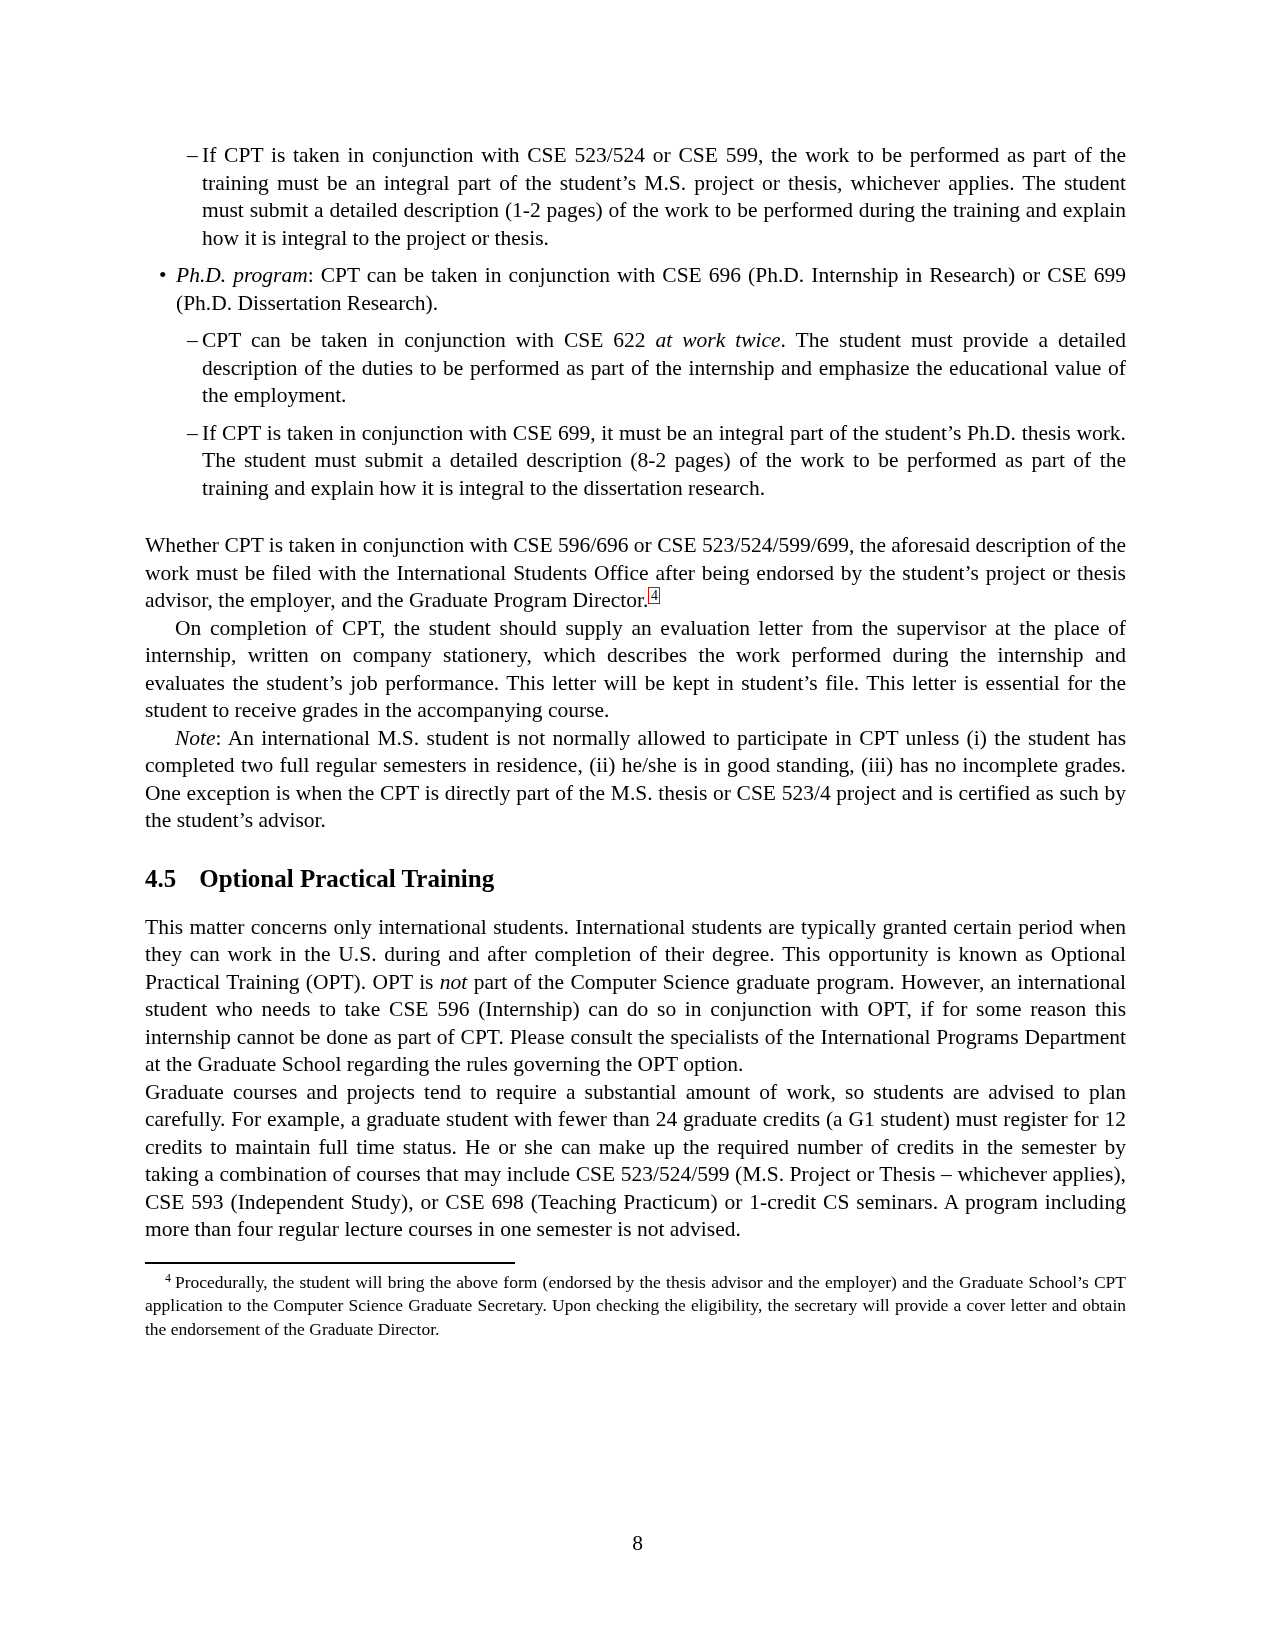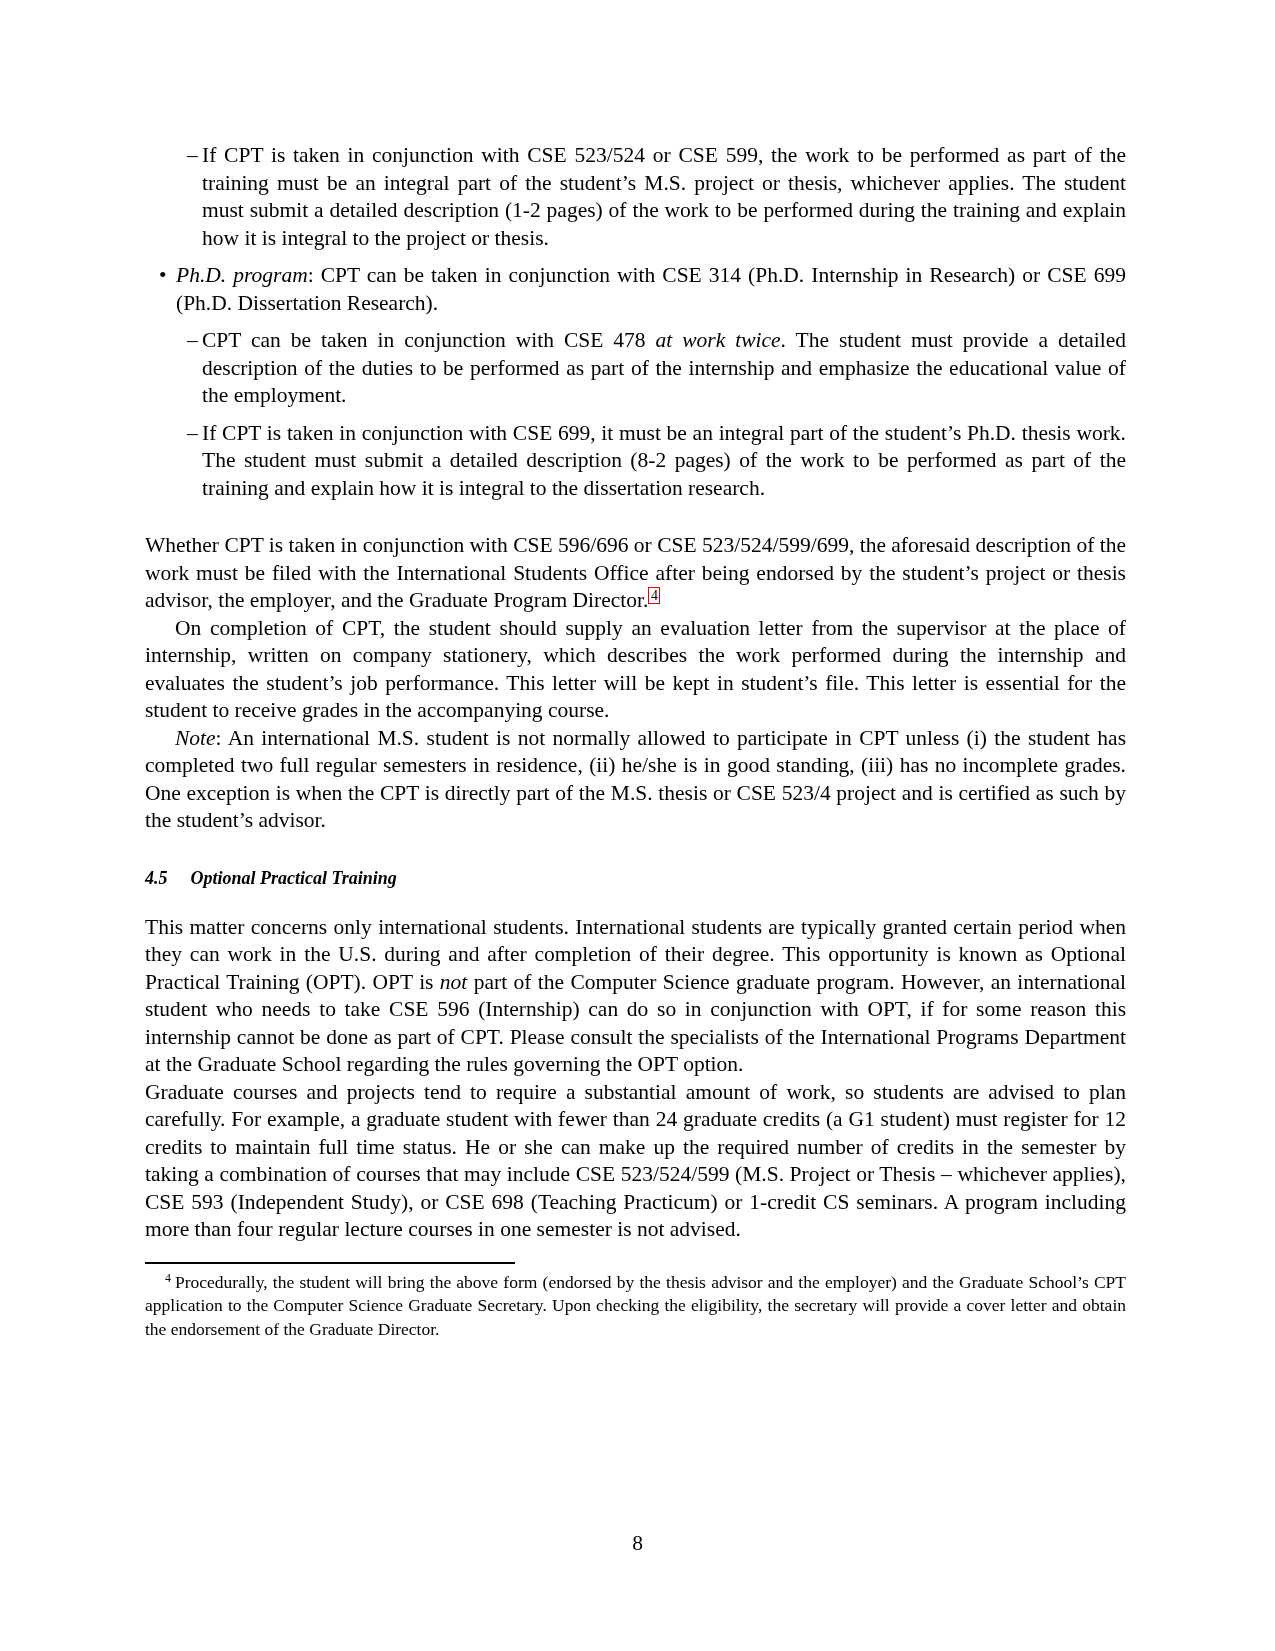--- a/index.html
+++ b/index.html
@@ -31,26 +31,25 @@
   }
   .list-item { position: relative; margin-bottom: 10px; }
   .list-item.dash { padding-left: 57px; }
   .list-item.dash .marker { position: absolute; left: 42px; }
   .list-item.bullet { padding-left: 31px; }
   .list-item.bullet .marker { position: absolute; left: 14px; }
   .para { margin: 0; }
   .para.gap-top { margin-top: 30px; }
   .para.indent { text-indent: 30px; }
   h2.section-heading {
-    font-size: 18px;
+    font-size: 25px;
     line-height: 27px;
     font-weight: bold;
     margin: 30px 0 22px 0;
     text-align: left;
-    font-style: italic;
   }
   h2.section-heading .sec-num { margin-right: 23px; }
   .footnote-rule {
     width: 370px;
     border: 0;
     border-top: 2px solid #000;
     margin: 18px 0 7px 0;
   }
   .footnote {
     font-size: 17.5px;
@@ -76,26 +75,26 @@
 
 <div class="content">
 
   <div class="list-item dash">
     <span class="marker">–</span>
     <span><span>If CPT is taken in conjunction with CSE 523/524 or CSE 599, the work to be performed as part of the training must be an integral part of the student’s M.S. project or thesis, whichever applies. The student must submit a detailed description (1-2 pages) of the work to be performed during the training and explain how it is integral to the project or thesis.</span></span>
   </div>
 
   <div class="list-item bullet">
     <span class="marker">•</span>
-    <span><span class="it">Ph.D. program</span><span>: CPT can be taken in conjunction with CSE 314 (Ph.D. Internship in Research) or CSE 699 (Ph.D. Dissertation Research).</span></span>
+    <span><span class="it">Ph.D. program</span><span>: CPT can be taken in conjunction with CSE 696 (Ph.D. Internship in Research) or CSE 699 (Ph.D. Dissertation Research).</span></span>
   </div>
 
   <div class="list-item dash">
     <span class="marker">–</span>
-    <span><span>CPT can be taken in conjunction with CSE 478 </span><span class="it">at work twice</span><span>. The student must provide a detailed description of the duties to be performed as part of the internship and emphasize the educational value of the employment.</span></span>
+    <span><span>CPT can be taken in conjunction with CSE 622 </span><span class="it">at work twice</span><span>. The student must provide a detailed description of the duties to be performed as part of the internship and emphasize the educational value of the employment.</span></span>
   </div>
 
   <div class="list-item dash">
     <span class="marker">–</span>
     <span><span>If CPT is taken in conjunction with CSE 699, it must be an integral part of the student’s Ph.D. thesis work. The student must submit a detailed description (8-2 pages) of the work to be performed as part of the training and explain how it is integral to the dissertation research.</span></span>
   </div>
 
   <p class="para gap-top"><span>Whether CPT is taken in conjunction with CSE 596/696 or CSE 523/524/599/699, the aforesaid description of the work must be filed with the International Students Office after being endorsed by the student’s project or thesis advisor, the employer, and the Graduate Program Director.</span><span class="sup fn-link">4</span></p>
 
   <p class="para indent"><span>On completion of CPT, the student should supply an evaluation letter from the supervisor at the place of internship, written on company stationery, which describes the work performed during the internship and evaluates the student’s job performance. This letter will be kept in student’s file. This letter is essential for the student to receive grades in the accompanying course.</span></p>

